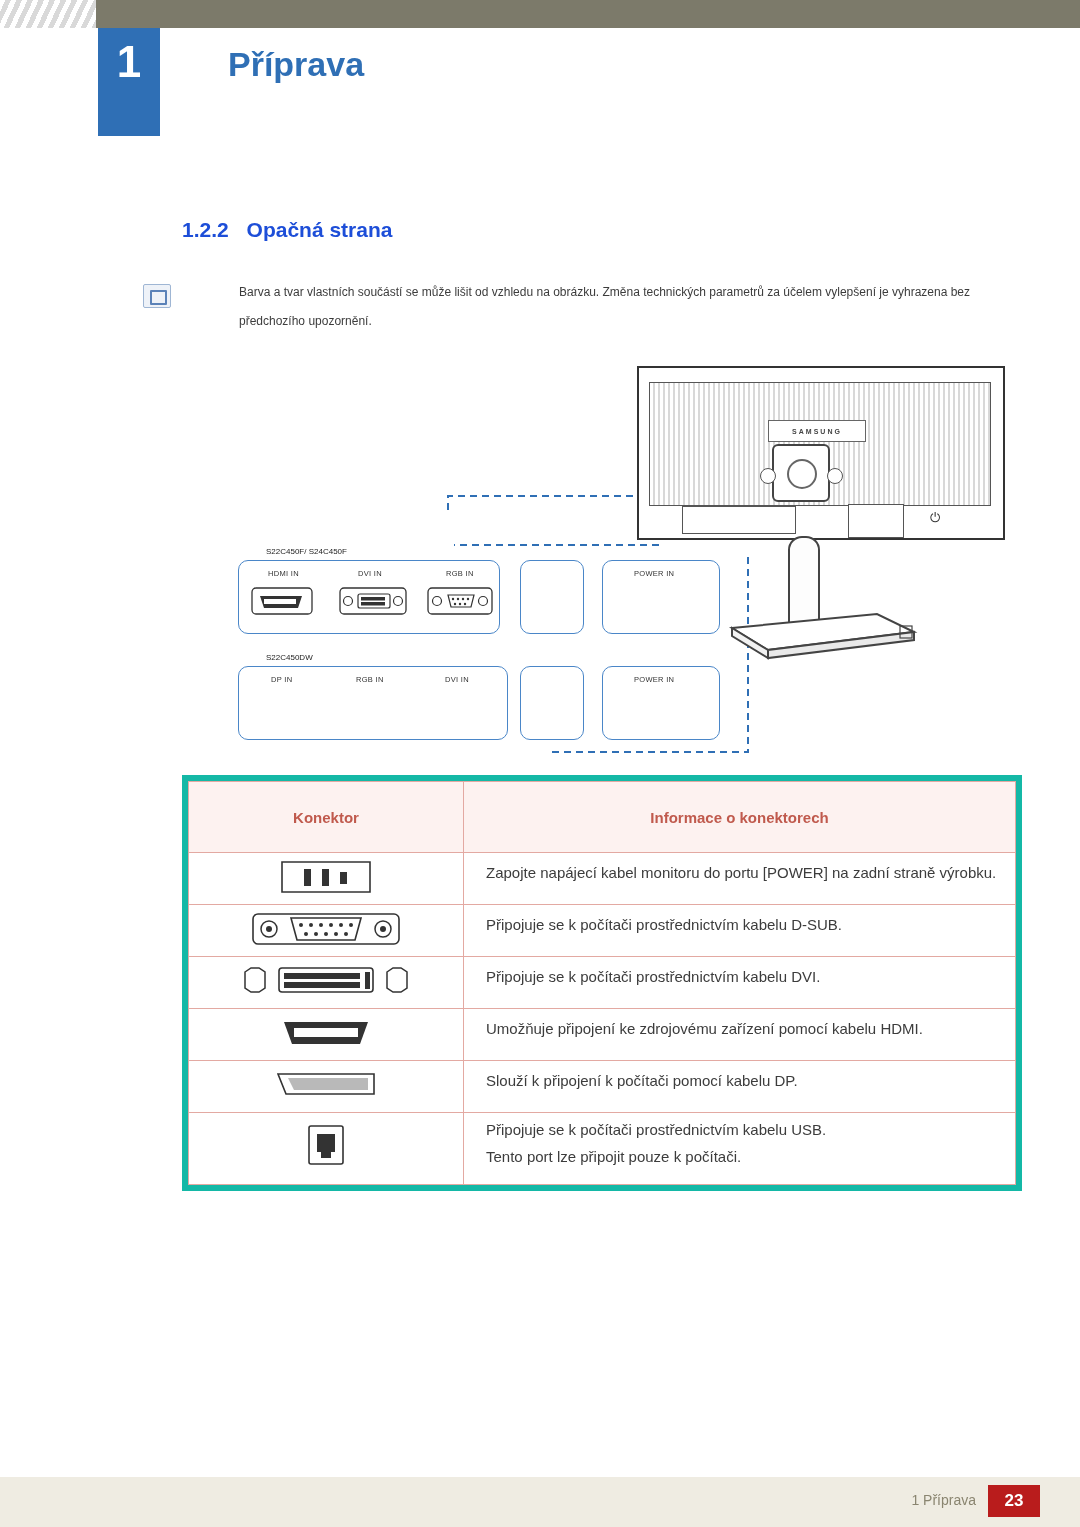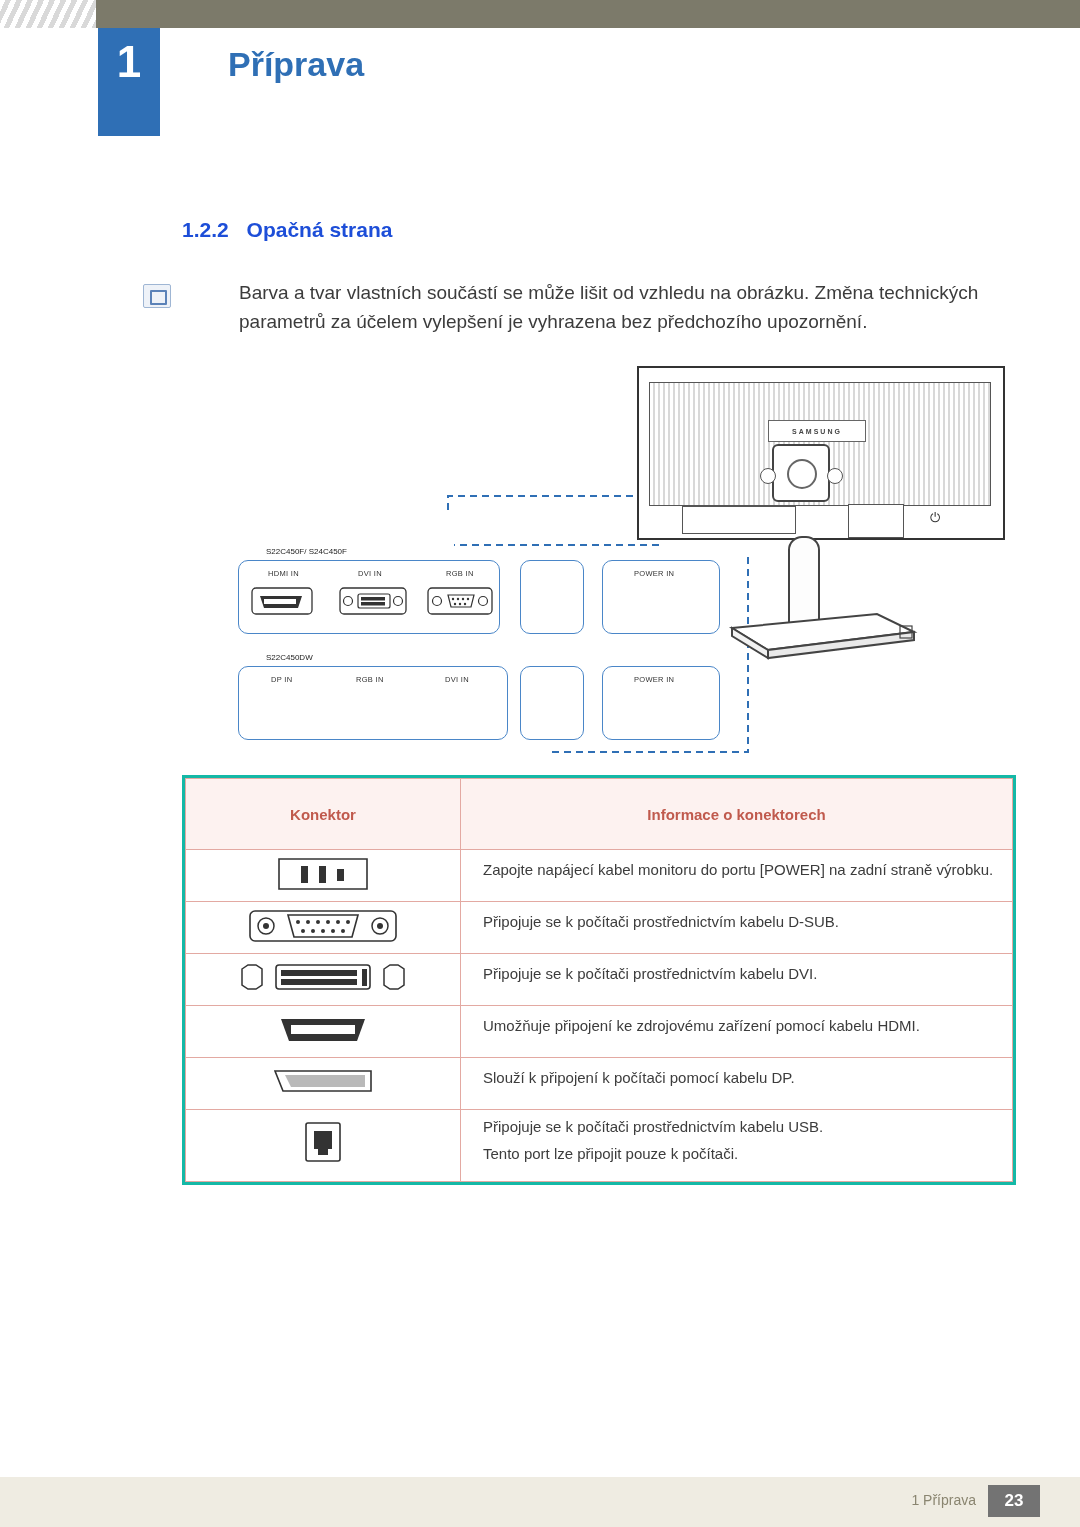--- a/index.html
+++ b/index.html
@@ -23,21 +23,21 @@
   .sec-head { position:absolute; left:182px; top:218px; font-size:21px; font-weight:bold; color:#1d4ed8; }
   .sec-head .num { margin-right:12px; }
 
   
   .note { position:absolute; left:143px; top:278px; width:860px; }
   .note-icon { position:absolute; left:0px; top:6px; width:26px; height:22px;
      background:#eef2f8; border:1px solid #9fb6d4; border-radius:2px; }
   .note-icon:before { content:""; position:absolute; left:6px; top:5px; width:13px; height:11px;
      border:2px solid #5b82b8; border-radius:1px; }
   .note-text { position:absolute; left:96px; top:0px; width:764px;
-     font-size:19px; line-height:29px; color:#3c3c3c; }
+     font-size:12px; line-height:29px; color:#3c3c3c; }
 
   
   .illus { position:absolute; left:182px; top:360px; width:830px; height:400px; }
 
   
   .mon-outer { position:absolute; left:455px; top:6px; width:364px; height:170px;
      border:2px solid #333; background:#fff; }
   .mon-inner { position:absolute; left:467px; top:22px; width:340px; height:122px;
      border:1px solid #555; background:repeating-linear-gradient(90deg,#ffffff 0 3px,#d8d8d8 3px 5px); }
   .mon-logo { position:absolute; left:586px; top:60px; width:96px; height:20px;
@@ -58,32 +58,32 @@
      border:2px solid #444; border-radius:14px 14px 4px 4px; background:#fdfdfd; }
   .stand-base-svg { position:absolute; left:0; top:0; }
 
   
   .grp { position:absolute; border:1.5px solid #4a86c8; border-radius:10px; background:#fff; }
   .grp-label { position:absolute; font-size:7.5px; color:#333; letter-spacing:.3px; }
   .model-label { position:absolute; font-size:8px; color:#222;padding-left:28px; }
 
   
   .tbl { position:absolute; left:182px; top:775px; width:828px;
-     border:3px solid #14b8a6; border-collapse:collapse; }
+     border:6px solid #14b8a6; border-collapse:collapse; }
   .tbl table { border-collapse:collapse; width:828px; }
   .tbl th { background:#fdf2f0; color:#c05a4d; font-size:15px; font-weight:bold;
      height:38px; border:1px solid #e3a9a2; }
   .tbl td { border:1px solid #e3a9a2; font-size:15px; color:#3c3c3c; vertical-align:middle; }
   .col-a { width:278px; text-align:center; }
   .col-b { width:550px; padding:0 0 12px 22px; line-height:27px; }
 
   
   .footer-band { position:absolute; left:0; top:1477px; width:1080px; height:50px; background:#efece2; }
   .footer-text { position:absolute; right:104px; top:1492px; font-size:14px; color:#8a8570; }
-  .footer-page { position:absolute; right:40px; top:1485px; width:52px; height:32px; background:#737373;
+  .footer-page { position:absolute; right:40px; top:1485px; width:52px; height:32px; background:#b91c1c;
      color:#fff; font-size:17px; font-weight:bold; display:flex; align-items:center; justify-content:center; }
 </style>
 </head>
 <body>
 
 <div class="header">
   <div class="header-band"></div>
   <div class="header-hatch"></div>
   <div class="chapter-box"></div>
   <div class="chapter-num">1</div>

